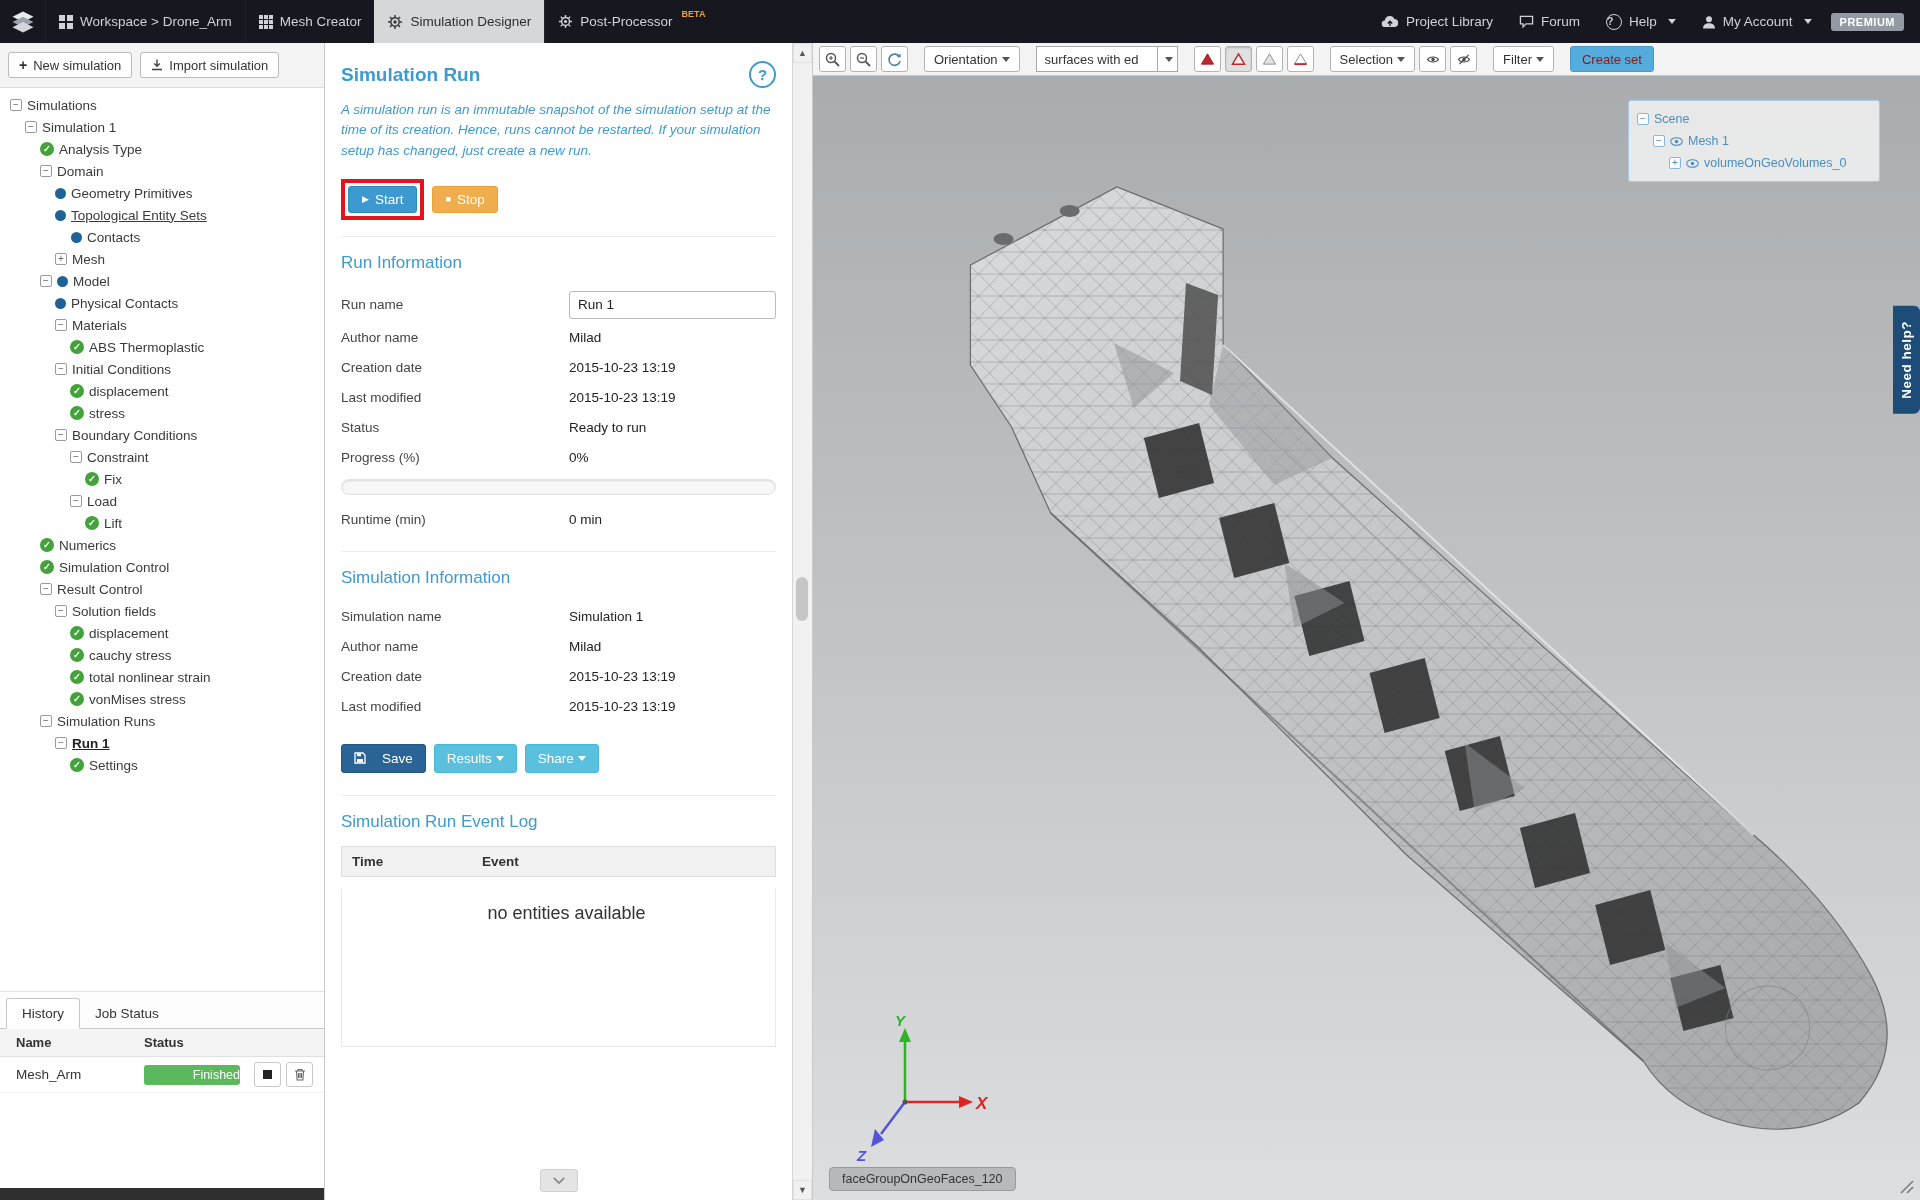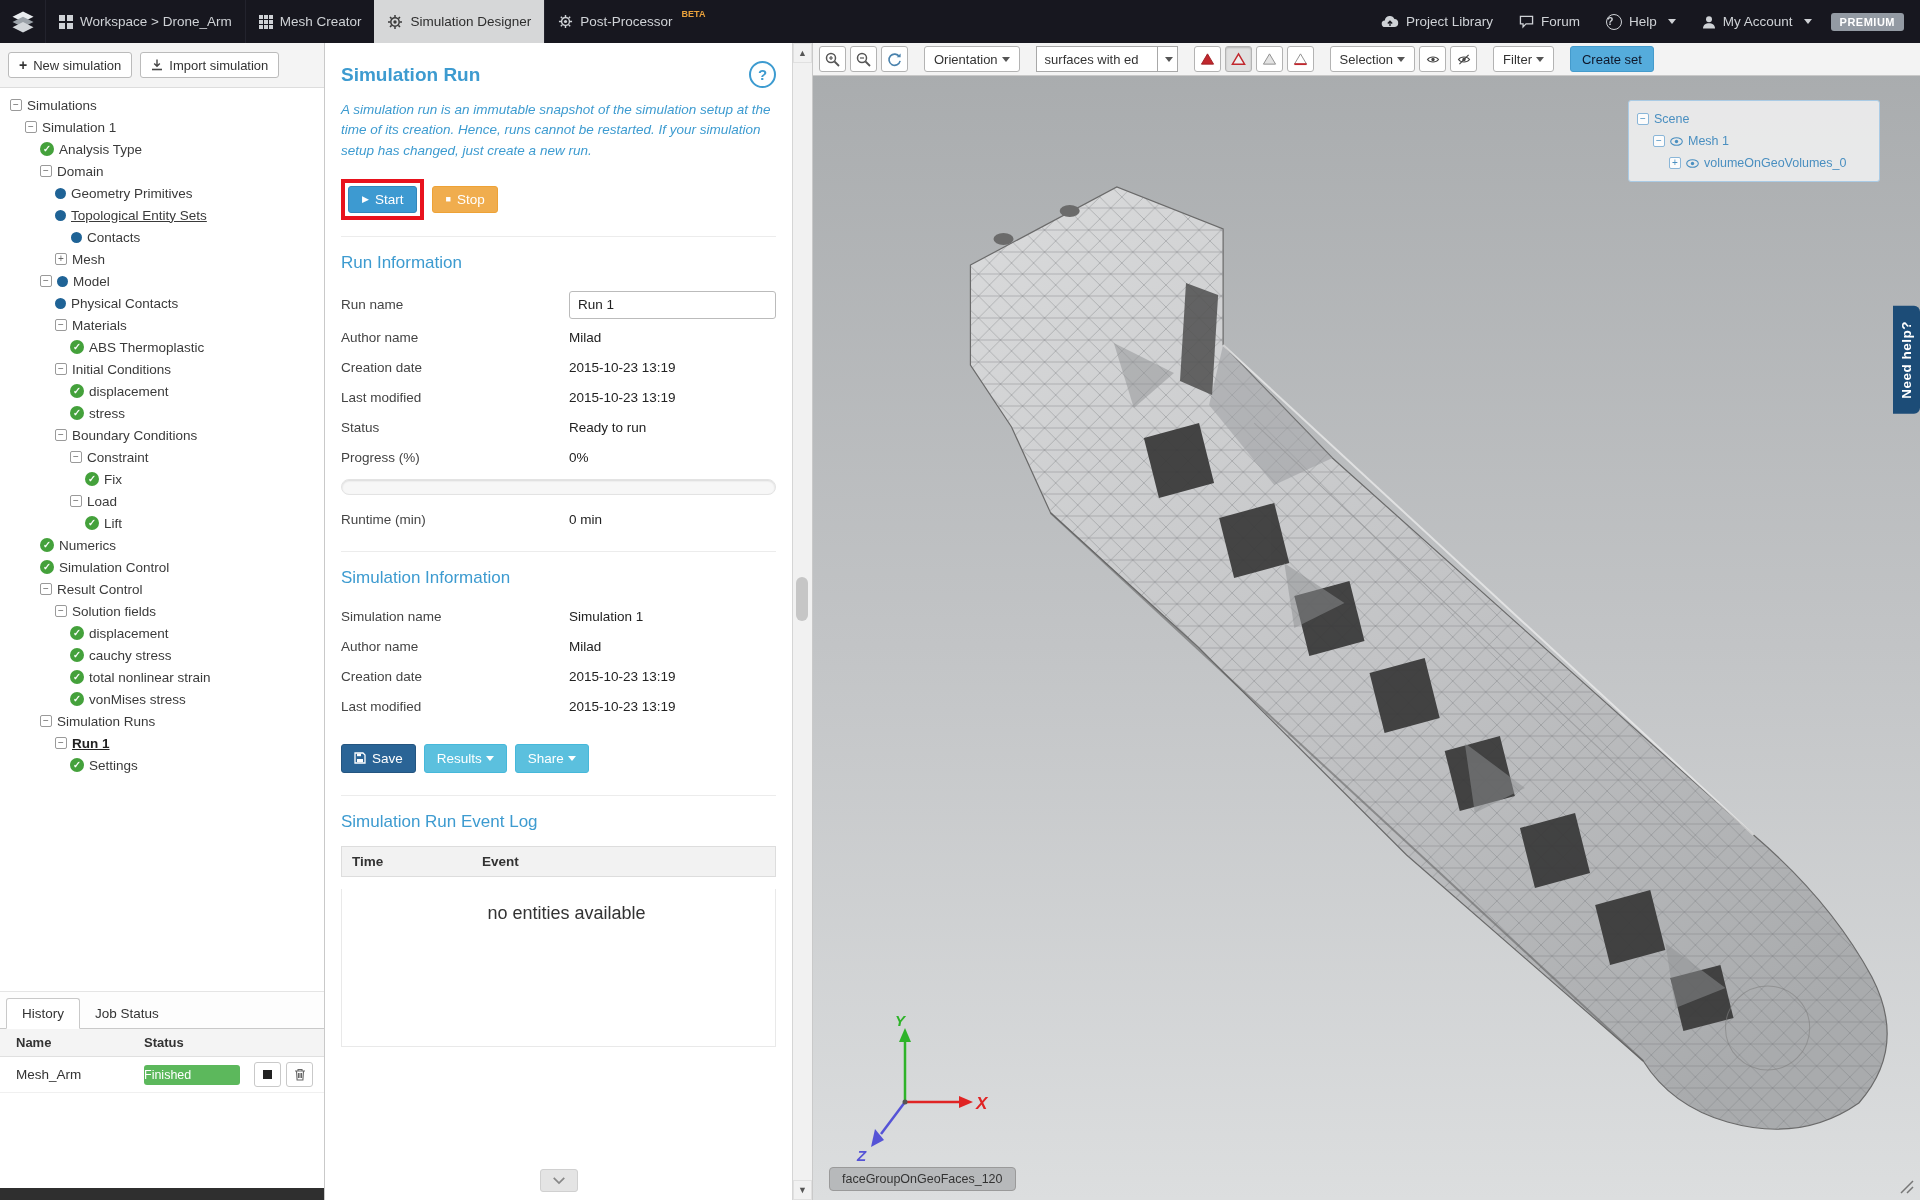--- a/index.html
+++ b/index.html
@@ -35,21 +35,21 @@
   .st-check { width:14px; height:14px; flex:none; border-radius:50%; background:#44a13b; color:#fff; font-size:9.5px; line-height:14px; text-align:center; font-weight:bold; }
   .st-dot { width:11px; height:11px; flex:none; border-radius:50%; background:#1f6396; }
   .side-bottom { flex:none; }
   .side-tabs { display:flex; align-items:flex-end; height:38px; background:#fdfdfd; border-bottom:1px solid #c9c9c9; border-top:1px solid #e5e5e5; padding-left:6px; }
   .side-tab { padding:7px 15px; font-size:13.5px; color:#333; cursor:pointer; }
   .side-tab.active { background:#fff; border:1px solid #c9c9c9; border-bottom:1px solid #fff; border-radius:3px 3px 0 0; margin-bottom:-1px; }
   .job-head { display:flex; padding:6px 0 6px 16px; background:#f4f4f4; border-bottom:1px solid #e0e0e0; font-weight:bold; font-size:13px; }
   .job-col-name { width:128px; }
   .job-row { display:flex; align-items:center; padding:5px 0 5px 16px; font-size:13.5px; border-bottom:1px solid #f0f0f0; }
   .job-name { width:128px; }
-  .badge-ok { width:96px; text-align:left; background:#5cb85c; color:#fff; border-radius:3px; font-size:12.5px; padding:3px 0; margin-right:14px; }
+  .badge-ok { width:96px; text-align:right; background:#5cb85c; color:#fff; border-radius:3px; font-size:12.5px; padding:3px 0; margin-right:14px; }
   .job-btn { width:27px; height:25px; border:1px solid #c9c9c9; background:#fff; border-radius:3px; margin-right:5px; display:inline-flex; align-items:center; justify-content:center; cursor:pointer; }
   .sq { width:9px; height:9px; background:#222; }
   .side-spacer { height:95px; background:#fff; }
   .side-bar-dark { height:12px; background:#2f2f2f; }
 
   
   .panel { width:468px; flex:none; background:#fff; position:relative; overflow:hidden; border-right:1px solid #d5d5d5; }
   .panel-head { display:flex; justify-content:space-between; align-items:center; padding:18px 16px 8px; }
   .panel-title { font-size:19px; font-weight:700; color:#3d9bd0; }
   .help-circle { width:27px; height:27px; border:2px solid #3d9bd0; border-radius:50%; color:#3d9bd0; font-weight:bold; font-size:15px; display:flex; align-items:center; justify-content:center; cursor:pointer; }
@@ -60,21 +60,21 @@
   .btn-stop { display:flex; align-items:center; gap:6px; background:#f0ad4e; border:1px solid #eea236; color:#fff; font-size:13.5px; padding:5px 12px; border-radius:3px; cursor:pointer; }
   .mini-g { font-size:9px; }
   .sec-heading { color:#3d9bd0; font-size:17px; font-weight:400; margin:16px 16px 14px; padding-top:16px; border-top:1px solid #ececec; }
   .field-row { display:flex; align-items:center; min-height:30px; padding:0 16px; font-size:13.5px; }
   .field-label { width:228px; flex:none; color:#444; }
   .field-value { color:#222; }
   .field-input { width:215px; height:28px; border:1px solid #bbb; border-radius:3px; padding:3px 8px; font-size:13.5px; font-family:"Liberation Sans", sans-serif; color:#222; }
   .progress-bar { margin:6px 16px 10px; height:16px; border-radius:8px; background:#f7f7f7; border:1px solid #e3e3e3; box-shadow:inset 0 1px 2px rgba(0,0,0,.12); overflow:hidden; }
   .progress-fill { height:100%; width:0%; background:#3d9ad1; }
   .panel-buttons { margin:22px 16px; display:flex; gap:8px; }
-  .btn-save { display:flex; align-items:center; gap:6px; background:#2a6496; border:1px solid #245580; color:#fff; font-size:13.5px; padding:6px 12px; border-radius:3px; cursor:pointer; }
+  .btn-save { display:flex; align-items:center; gap:16px; background:#2a6496; border:1px solid #245580; color:#fff; font-size:13.5px; padding:6px 12px; border-radius:3px; cursor:pointer; }
   .btn-lite { display:flex; align-items:center; background:#5bc0de; border:1px solid #46b8da; color:#fff; font-size:13.5px; padding:6px 12px; border-radius:3px; cursor:pointer; }
   .log-head { margin:0 16px; display:flex; background:#f2f2f2; border:1px solid #ddd; padding:7px 10px; font-weight:bold; font-size:13.5px; }
   .log-col-time { width:130px; }
   .log-body { margin:12px 16px; border:1px solid #e9e9e9; border-top:none; height:158px; text-align:center; padding-top:14px; font-size:18px; color:#333;padding-left:16px; }
   .panel-collapse { position:absolute; bottom:8px; left:50%; transform:translateX(-50%); width:38px; height:23px; background:#e4e4e4; border:1px solid #d0d0d0; border-radius:3px; display:flex; align-items:center; justify-content:center; cursor:pointer; }
 
   
   .vscroll { width:20px; flex:none; background:#f1f1f1; border-right:1px solid #c9c9c9; display:flex; flex-direction:column; }
   .scroll-arrow { height:20px; display:flex; align-items:center; justify-content:center; font-size:9px; color:#555; background:#f1f1f1; border:1px solid #e0e0e0; cursor:pointer; }
   .scroll-track { flex:1; position:relative; }
@@ -83,21 +83,21 @@
   
   .viewport { flex:1; position:relative; background:linear-gradient(180deg,#a8abad 0%,#c2c4c6 52%,#dcdedf 100%); overflow:hidden; }
   .vp-toolbar { position:absolute; top:0; left:0; right:0; height:33px; background:#f3f3f3; border-bottom:1px solid #c9c9c9; display:flex; align-items:center; padding:0 6px; gap:4px; z-index:3; }
   .tb-btn { height:26px; min-width:27px; display:inline-flex; align-items:center; justify-content:center; background:#fff; border:1px solid #b3b3b3; border-radius:3px; cursor:pointer; padding:0 4px; }
   .tb-btn.pressed { background:#e0e0e0; box-shadow:inset 0 1px 2px rgba(0,0,0,.2); }
   .tb-dd { height:26px; display:inline-flex; align-items:center; background:#fff; border:1px solid #b3b3b3; border-radius:3px; padding:0 9px; font-size:13px; color:#333; cursor:pointer; }
   .tb-dd .caret { color:#555; }
   .vp-select { height:26px; width:142px; display:flex; align-items:center; background:#fff; border:1px solid #a8a8a8; font-size:13px; color:#333; padding-left:8px; cursor:pointer; }
   .sel-arrow { margin-left:auto; width:20px; height:100%; border-left:1px solid #a8a8a8; display:flex; align-items:center; justify-content:center; }
   .tb-gap { width:8px; }
-  .btn-createset { height:26px; background:#55acdc; border:1px solid #459bcc; border-radius:3px; color:#0f172a; font-size:13px; padding:0 11px; display:inline-flex; align-items:center; cursor:pointer; }
+  .btn-createset { height:26px; background:#55acdc; border:1px solid #459bcc; border-radius:3px; color:#7f1d1d; font-size:13px; padding:0 11px; display:inline-flex; align-items:center; cursor:pointer; }
   .mesh-svg { position:absolute; inset:0; width:100%; height:100%; z-index:1; }
 
   .scene-tree { position:absolute; top:57px; right:40px; width:252px; background:rgba(255,255,255,.72); border:1px solid #aacbe5; border-radius:3px; padding:7px 8px; z-index:4; font-size:12.5px; color:#4a8fc0; }
   .sc-row { display:flex; align-items:center; gap:5px; height:22px; cursor:pointer; }
   .sc-exp { width:12px; height:12px; flex:none; border:1px solid #8ab6d8; background:rgba(255,255,255,.85); color:#4a8fc0; font-size:10px; line-height:9px; text-align:center; border-radius:2px; }
 
   .need-help { position:absolute; right:0; top:263px; background:#1c4c77; color:#fff; font-weight:bold; font-size:13.5px; padding:15px 6px; border-radius:6px 0 0 6px; writing-mode:vertical-rl; transform:rotate(180deg); z-index:5; cursor:pointer; letter-spacing:.5px; }
 
   .gizmo { position:absolute; left:30px; bottom:36px; z-index:4; }
   .face-label { position:absolute; left:16px; bottom:9px; background:rgba(178,180,182,.88); border:1px solid #9a9a9a; border-radius:4px; color:#333; font-size:12.5px; padding:4px 12px; z-index:4; }

